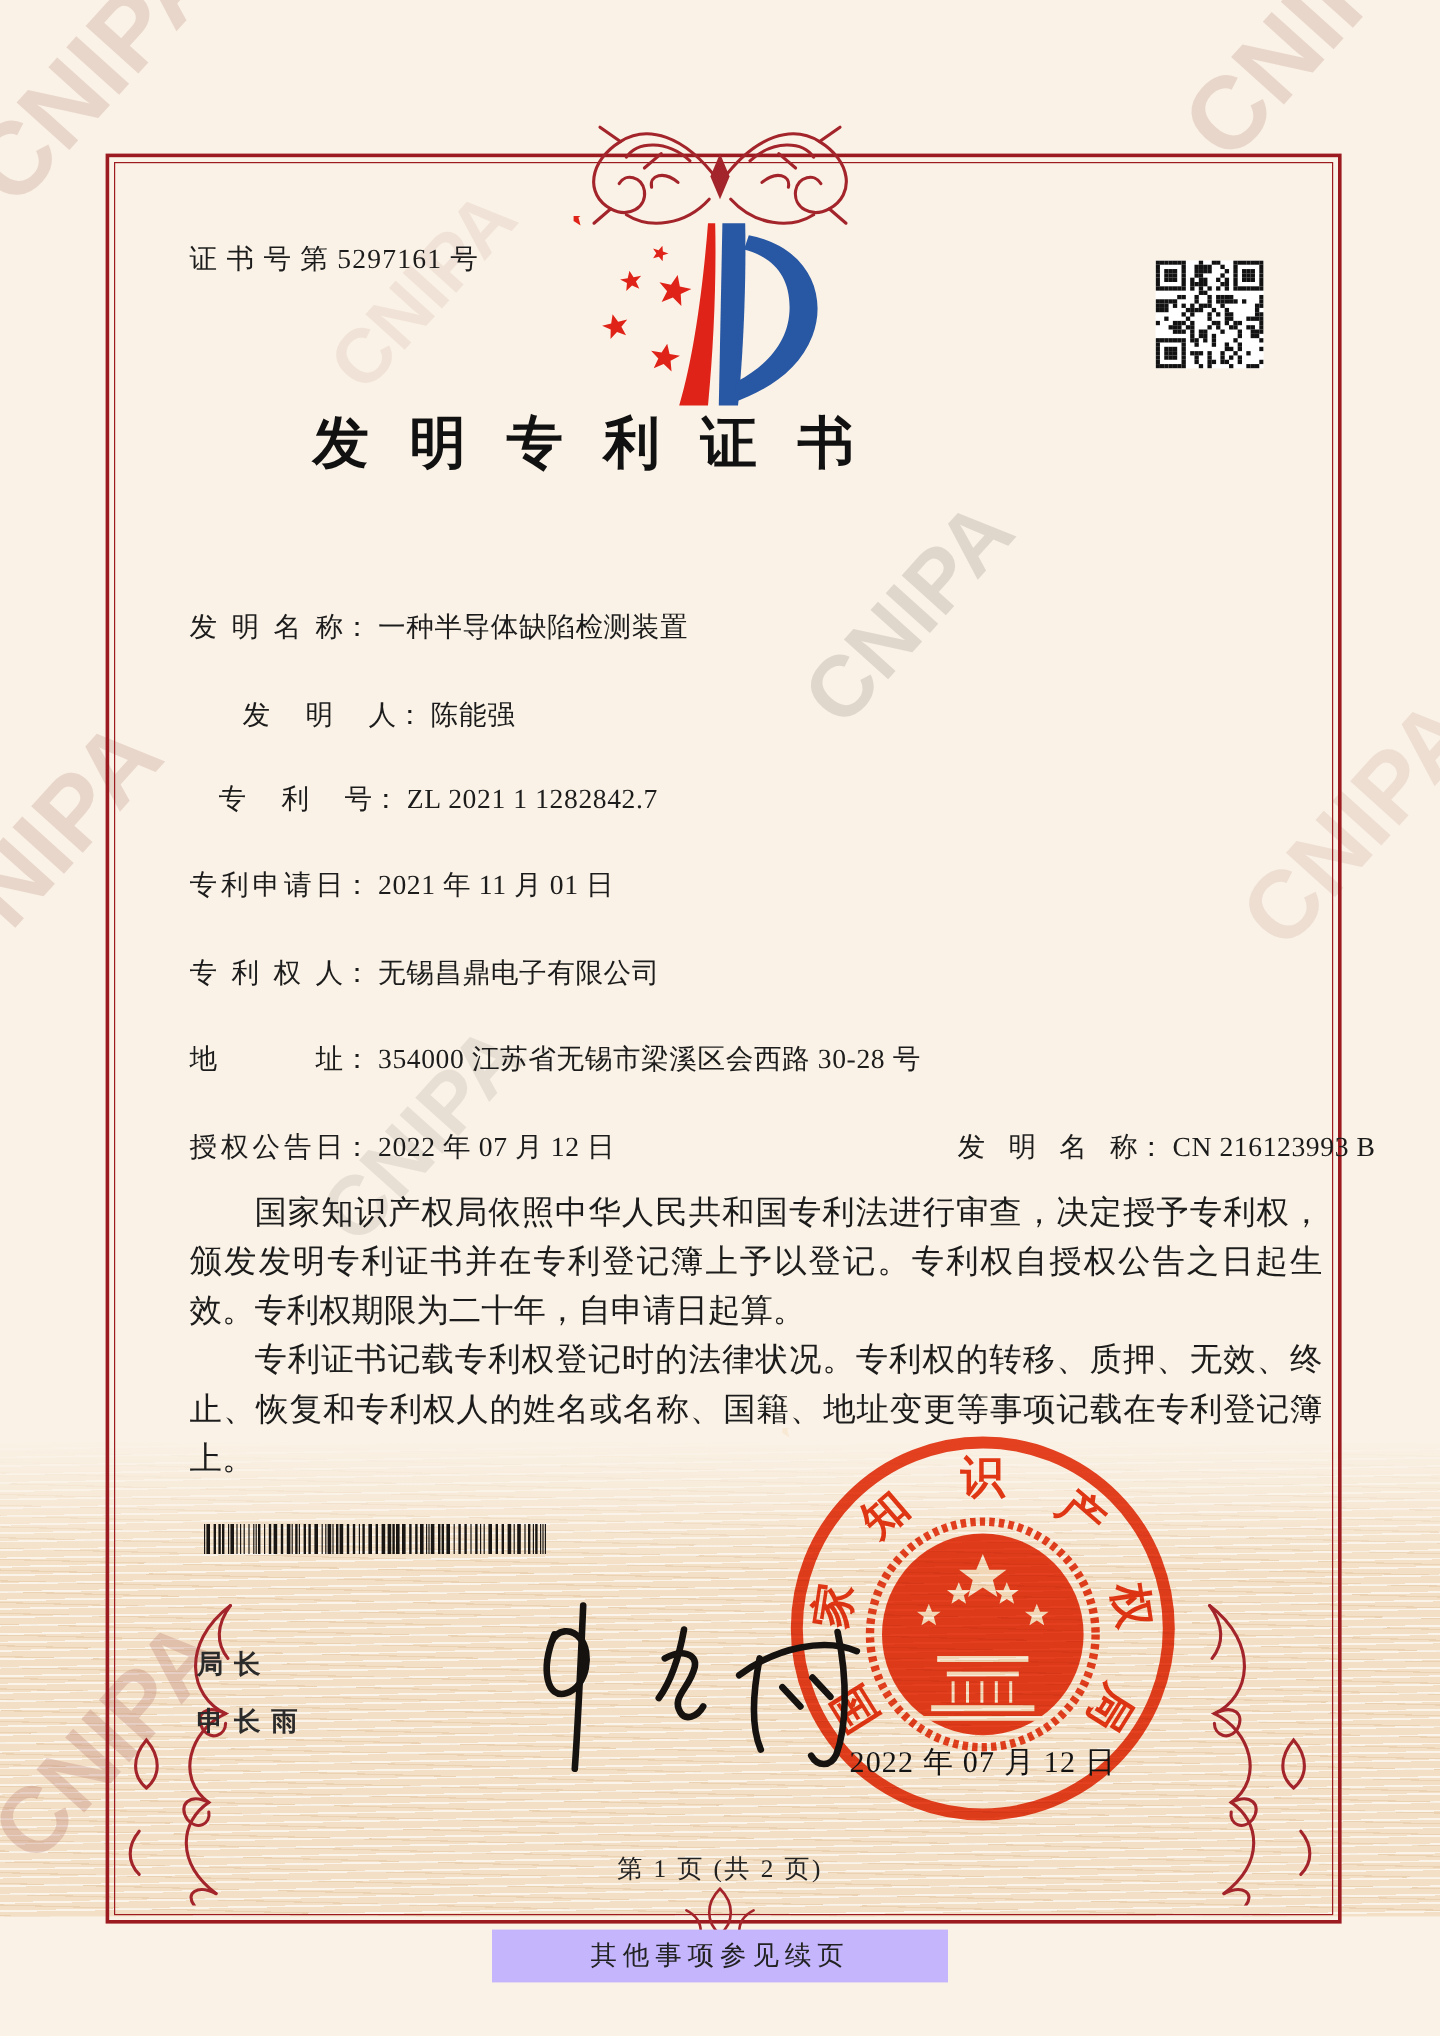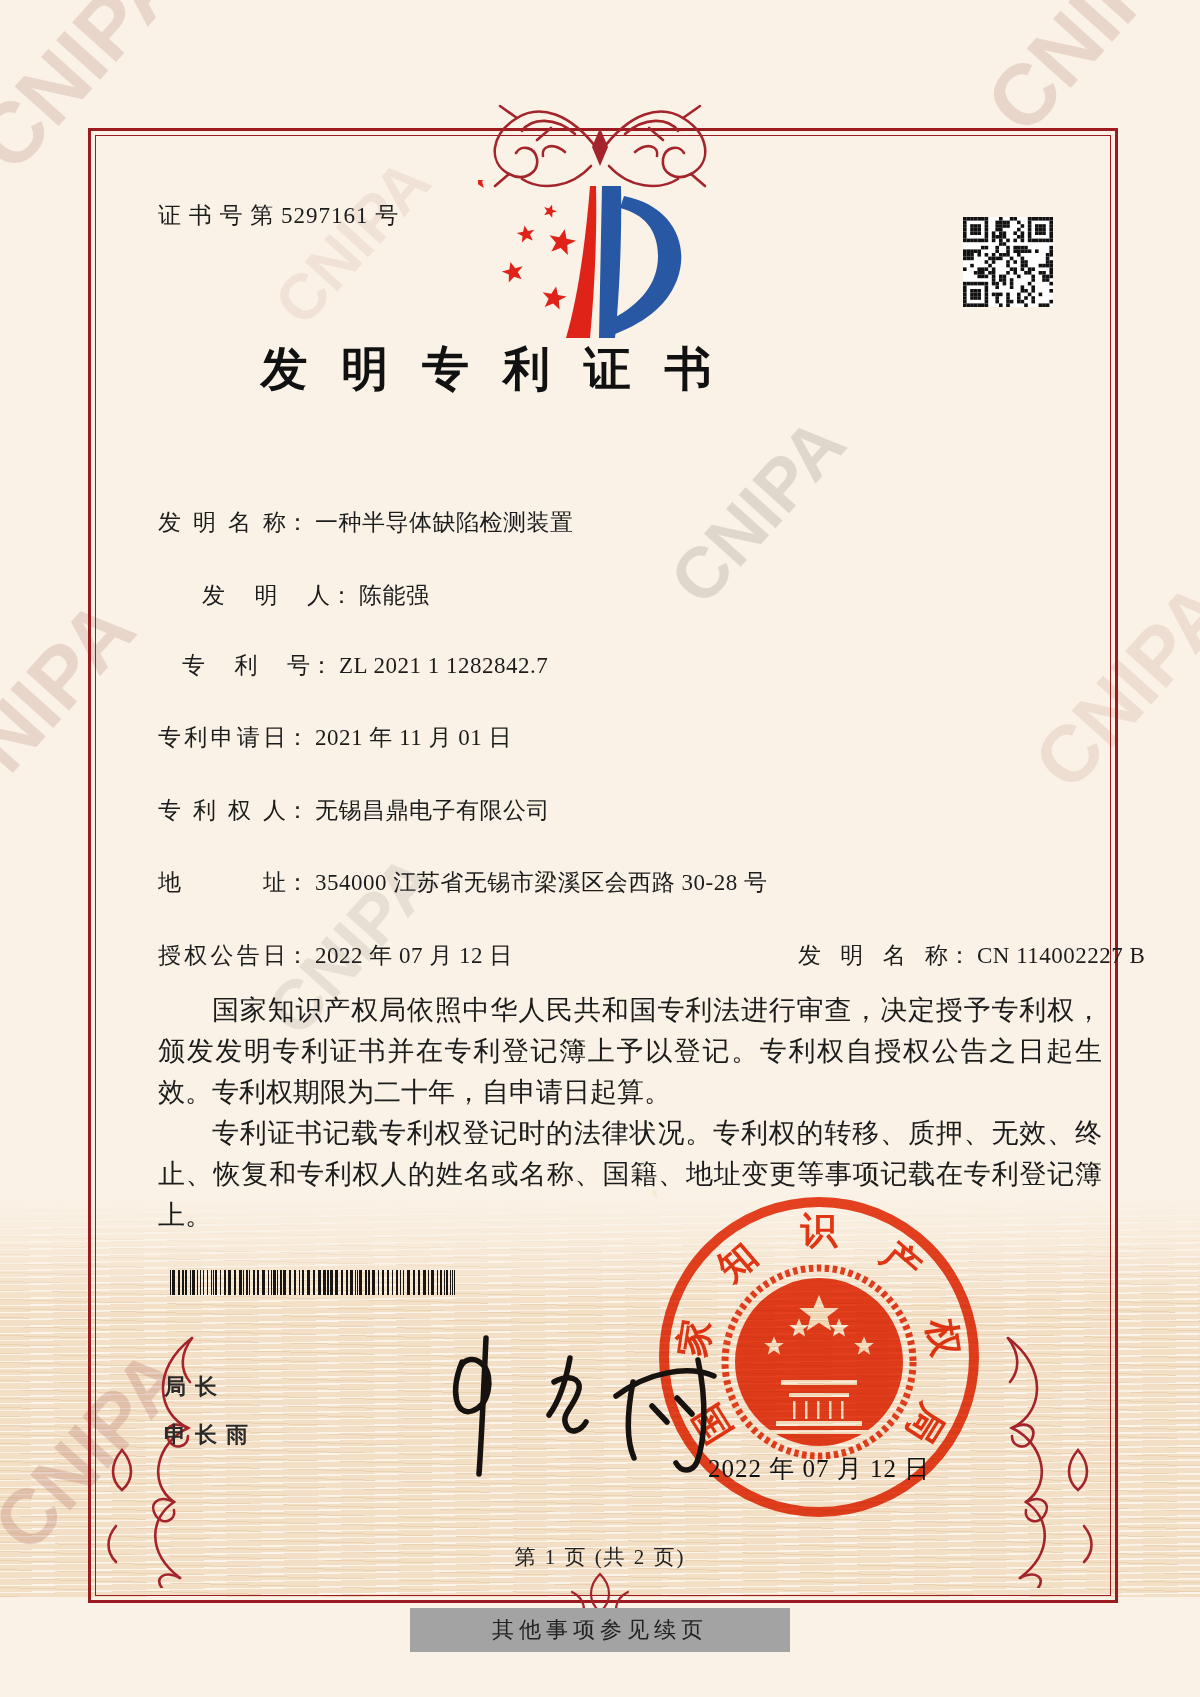--- a/index.html
+++ b/index.html
@@ -53,21 +53,21 @@
     font-family:"Liberation Sans","DejaVu Sans",sans-serif;font-weight:bold;
     font-size:22px;letter-spacing:9px;color:#2a2a2a;}
   .director-name{top:1420px;}
   .signature{position:absolute;left:400px;top:1322px;width:330px;height:172px;z-index:5;}
   .seal{position:absolute;left:652px;top:1190px;width:334px;height:334px;z-index:4;mix-blend-mode:multiply;}
   .seal-date{position:absolute;left:652px;top:1452px;width:334px;text-align:center;z-index:6;
     font-size:25px;color:#131313;letter-spacing:1px;white-space:nowrap;}
   .page-indicator{position:absolute;left:0;top:1543px;width:1200px;text-align:center;z-index:4;
     font-size:21px;letter-spacing:2px;color:#222;}
   .footer-note{position:absolute;left:410px;top:1608px;width:380px;height:44px;z-index:4;
-    background:#a3a3a3;display:flex;align-items:center;justify-content:center;
+    background:#c4b5fd;display:flex;align-items:center;justify-content:center;
     font-size:22px;letter-spacing:5px;color:#222;}
 </style>
 </head>
 <body>
 
 <div class="page">
 
   <span class="wm pink" style="left:-52px;top:10px;font-size:86px;">CNIPA</span>
   <span class="wm pink" style="left:960px;top:-28px;font-size:86px;">CNIPA</span>
   <span class="wm pink" style="left:255px;top:205px;font-size:64px;color:rgba(204,165,155,.20);">CNIPA</span>
@@ -442,21 +442,21 @@
   </div>
   <div class="field-row" style="top:795px;">
     <span class="f-label">专利权人</span><span class="f-colon">：</span><span class="f-value">无锡昌鼎电子有限公司</span>
   </div>
   <div class="field-row" style="top:867px;">
     <span class="f-label">地址</span><span class="f-colon">：</span><span class="f-value">354000 江苏省无锡市梁溪区会西路 30-28 号</span>
   </div>
   <div class="field-row" style="top:940px;width:930px;">
     <span class="f-label">授权公告日</span><span class="f-colon">：</span><span class="f-value">2022 年 07 月 12 日</span>
     <span class="grant-right">
-      <span class="g-label">发明名称</span><span class="f-colon">：</span><span class="f-value">CN 114002227 B</span>
+      <span class="g-label">发明名称</span><span class="f-colon">：</span><span class="f-value">CN 216123993 B</span>
     </span>
   </div>
 
   <div class="body-text">
     <p>国家知识产权局依照中华人民共和国专利法进行审查，决定授予专利权，颁发发明专利证书并在专利登记簿上予以登记。专利权自授权公告之日起生效。专利权期限为二十年，自申请日起算。</p>
     <p>专利证书记载专利权登记时的法律状况。专利权的转移、质押、无效、终止、恢复和专利权人的姓名或名称、国籍、地址变更等事项记载在专利登记簿上。</p>
   </div>
 
   <div class="barcode" id="barcode">
       <div style="width: 1px; margin-right: 1px;"></div>

